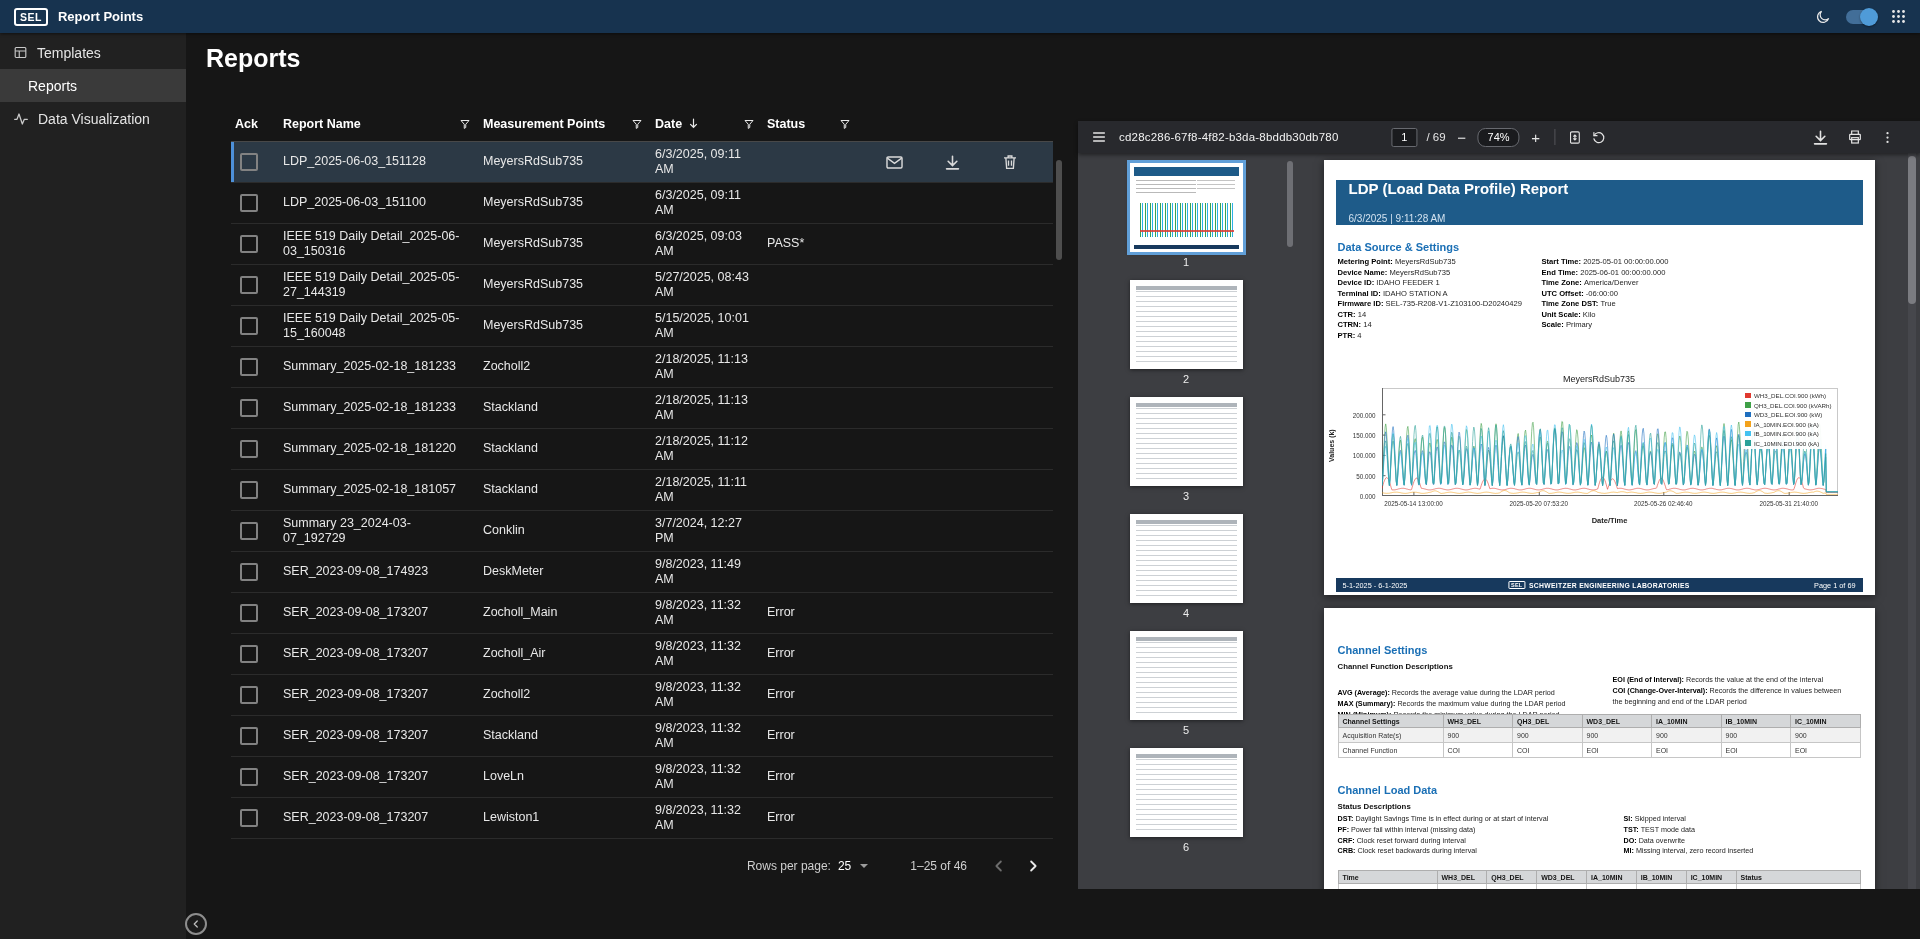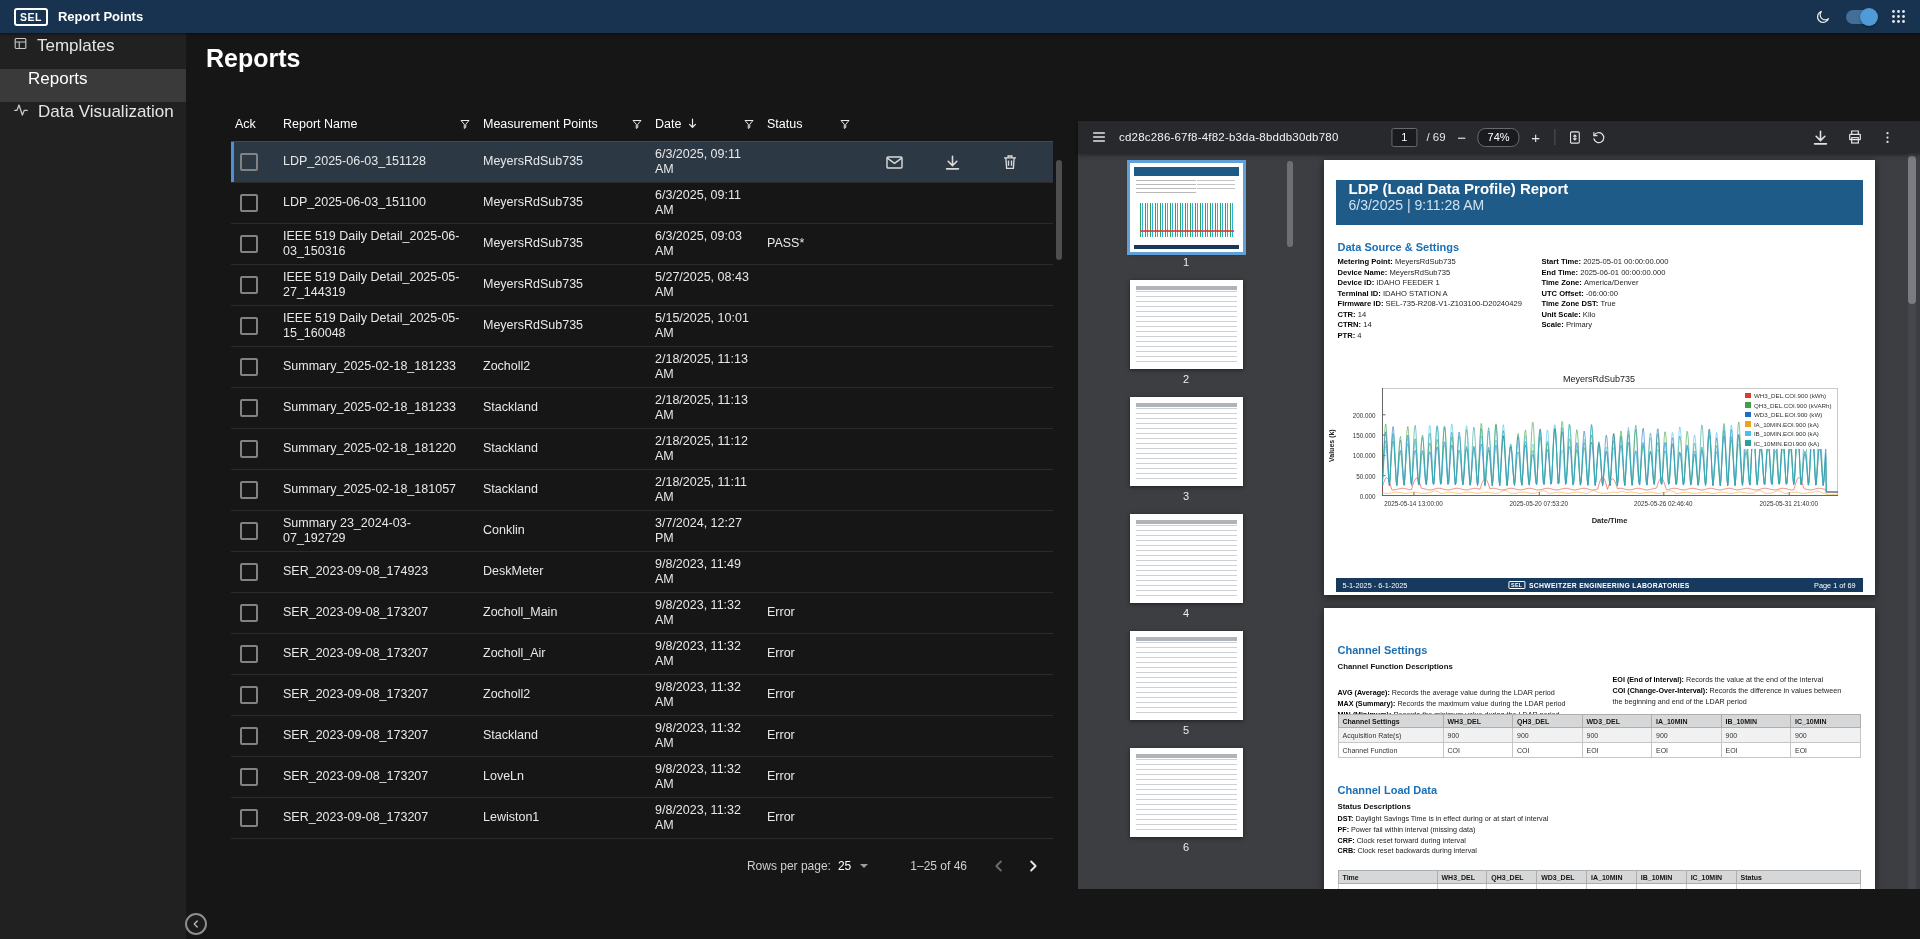--- a/index.html
+++ b/index.html
@@ -8,29 +8,29 @@
   
   .topbar{position:absolute;left:0;top:0;width:1920px;height:33px;background:#17334f;display:flex;align-items:center;padding:0 14px;box-sizing:border-box;z-index:9;box-shadow:0 1px 3px rgba(0,0,0,.5)}
   .sel-logo{border:2px solid #fff;border-radius:3px;color:#fff;font-weight:bold;font-size:10.5px;padding:0 4px;line-height:14px;letter-spacing:.5px}
   .app-title{color:#fff;font-weight:bold;font-size:13px;margin-left:10px}
   .topbar-right{margin-left:auto;display:flex;align-items:center;gap:15px}
   .icon{color:#e9e9e9;display:inline-flex}
   .toggle{width:30px;height:14px;border-radius:7px;background:rgba(110,170,225,.5);position:relative;cursor:pointer}
   .toggle .knob{position:absolute;right:-2px;top:-2px;width:18px;height:18px;border-radius:50%;background:#4f9bd8;box-shadow:0 1px 2px rgba(0,0,0,.4)}
   
   .sidebar{position:absolute;left:0;top:33px;width:186px;height:906px;background:#212121;padding-top:3px;box-sizing:border-box}
-  .side-item{height:33px;display:flex;align-items:flex-start;padding-left:13px;gap:9px;color:#e4e4e4;font-size:17px;cursor:pointer}
+  .side-item{height:33px;display:flex;align-items:center;padding-left:13px;gap:9px;color:#e4e4e4;font-size:14px;cursor:pointer}
   .side-item.active{background:#3a3a3a;color:#fff}
   .side-item.noicon{padding-left:28px}
   .side-item .icon{color:#c9c9c9}
   .collapse-btn{position:absolute;left:185px;top:913px;width:22px;height:22px;border:2px solid #8d8d8d;border-radius:50%;background:#1b1b1b;display:flex;align-items:center;justify-content:center;color:#bdbdbd;z-index:8;box-sizing:border-box}
   
   .page-title{position:absolute;left:206px;top:44px;font-size:25px;font-weight:bold;color:#fff;margin:0}
   .rtable{position:absolute;left:231px;top:106px;width:822px;height:739px;overflow:hidden;color:#e8e8e8;font-size:12.5px}
-  .rhead{display:flex;height:35px;align-items:center;font-weight:normal;color:#fff;border-bottom:1px solid #484848}
+  .rhead{display:flex;height:35px;align-items:center;font-weight:bold;color:#fff;border-bottom:1px solid #484848}
   .hcell{display:flex;align-items:center;justify-content:space-between;padding-right:12px;box-sizing:border-box}
   .hlabel{display:flex;align-items:center;gap:5px}
   .col-ack{width:52px;flex:none;padding-left:4px;box-sizing:border-box}
   .col-name{width:200px;flex:none}
   .col-points{width:172px;flex:none}
   .col-date{width:112px;flex:none}
   .col-status{width:96px;flex:none}
   .col-actions{flex:1}
   .trow{display:flex;align-items:center;height:40px;border-bottom:1px solid #2b2b2b;cursor:pointer}
   .trow.selected{background:#2c3945;box-shadow:inset 3px 0 0 #4d90d9}
@@ -75,21 +75,21 @@
   .thumb-sb{position:absolute;left:209px;top:8px;width:6px;height:86px;background:#6e6f74;border-radius:3px}
   .pages{position:absolute;left:216px;top:0;width:610px;height:736px;overflow:hidden;display:flex;flex-direction:column;align-items:center}
   .pg{width:551px;height:435px;background:#fff;position:relative;box-shadow:0 2px 8px rgba(0,0,0,.5);flex:none;color:#1b1b1b}
   .page1{margin-top:7px}
   .page2{margin-top:13px}
   .pages-sbtrack{position:absolute;left:830px;top:0;width:8px;height:736px;background:#46474c}
   .pages-sbthumb{position:absolute;left:830px;top:3px;width:8px;height:148px;background:#7b7c81;border-radius:4px}
   
   .p1-banner{position:absolute;left:12px;top:20px;width:527px;height:45px;background:#1e5b89;color:#fff;padding:0 13px;box-sizing:border-box}
   .p1-title{font-size:15px;font-weight:bold}
-  .p1-sub{font-size:14px;color:#d2e2f0;margin-top:0}
+  .p1-sub{font-size:10px;color:#d2e2f0;margin-top:16px}
   .sec-h{position:absolute;font-size:11px;font-weight:bold;color:#1a6fb5}
   .sub-h{position:absolute;font-size:7.8px;font-weight:bold;color:#111}
   .kv{position:absolute;font-size:7.6px;line-height:10.5px;color:#1d1d1d;white-space:nowrap}
   .kv b{color:#000}
   .chart-wrap{position:absolute;left:12px;top:210px;width:527px;height:165px}
   .chart-title{position:absolute;left:0;right:0;top:4px;text-align:center;font-size:9px;color:#222}
   .plot{position:absolute;left:46px;top:18px;width:456px;height:108px}
   .ylab{position:absolute;left:-8px;top:92px;font-size:7px;font-weight:bold;color:#222;transform:rotate(-90deg);transform-origin:left top;white-space:nowrap}
   .yticks{position:absolute;left:0;top:18px;width:42px;height:108px}
   .ytlabel{position:absolute;right:2px;font-size:6.3px;color:#333;transform:translateY(-50%)}
@@ -692,20 +692,26 @@
         </table>
 
       <div class="sec-h" style="left:14px;top:176px">Channel Load Data</div>
       <div class="sub-h" style="left:14px;top:194px">Status Descriptions</div>
       <div class="desc sd-left" id="sd-left">
           <div><b>DST: </b>Daylight Savings Time is in effect during or at start of interval</div>
           <div><b>PF: </b>Power fail within interval (missing data)</div>
           <div><b>CRF: </b>Clock reset forward during interval</div>
           <div><b>CRB: </b>Clock reset backwards during interval</div>
         </div>
+      <div class="desc sd-right" id="sd-right">
+          <div><b>SI: </b>Skipped interval</div>
+          <div><b>TST: </b>TEST mode data</div>
+          <div><b>DO: </b>Data overwrite</div>
+          <div><b>MI: </b>Missing interval, zero record inserted</div>
+        </div>
       <table class="ptable" id="load-table" style="top:262px;width:523px">
           <tbody>
             <tr>
               <th style="width:90px">Time</th>
               <th style="">WH3_DEL</th>
               <th style="">QH3_DEL</th>
               <th style="">WD3_DEL</th>
               <th style="">IA_10MIN</th>
               <th style="">IB_10MIN</th>
               <th style="">IC_10MIN</th>

